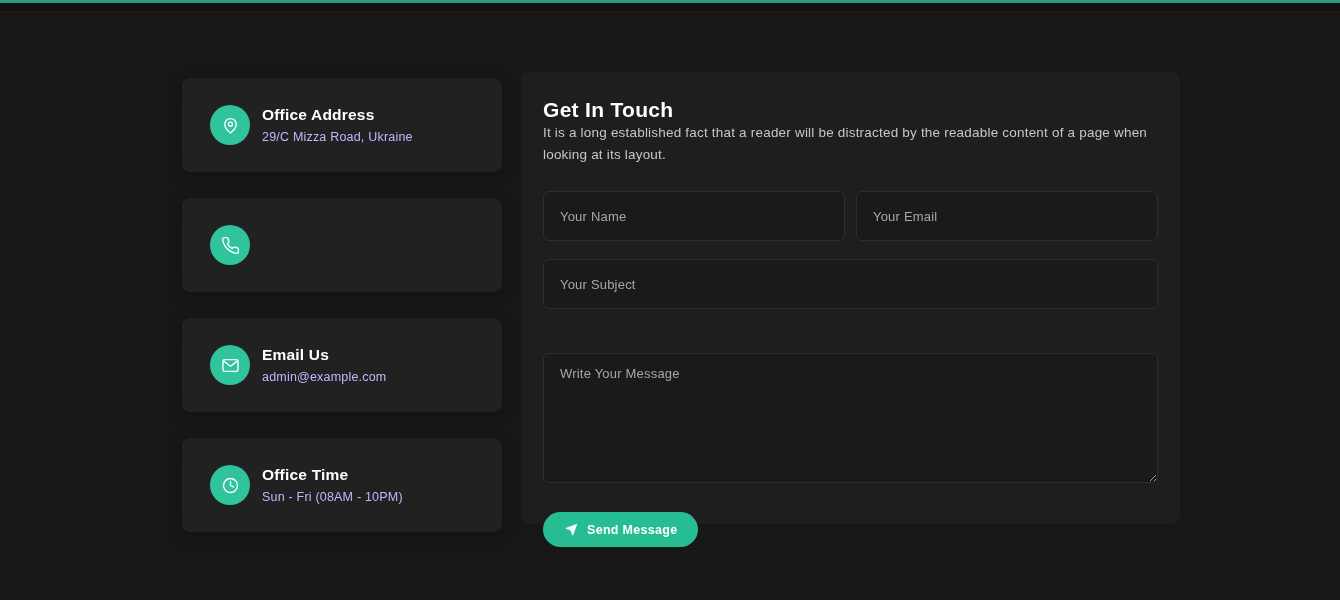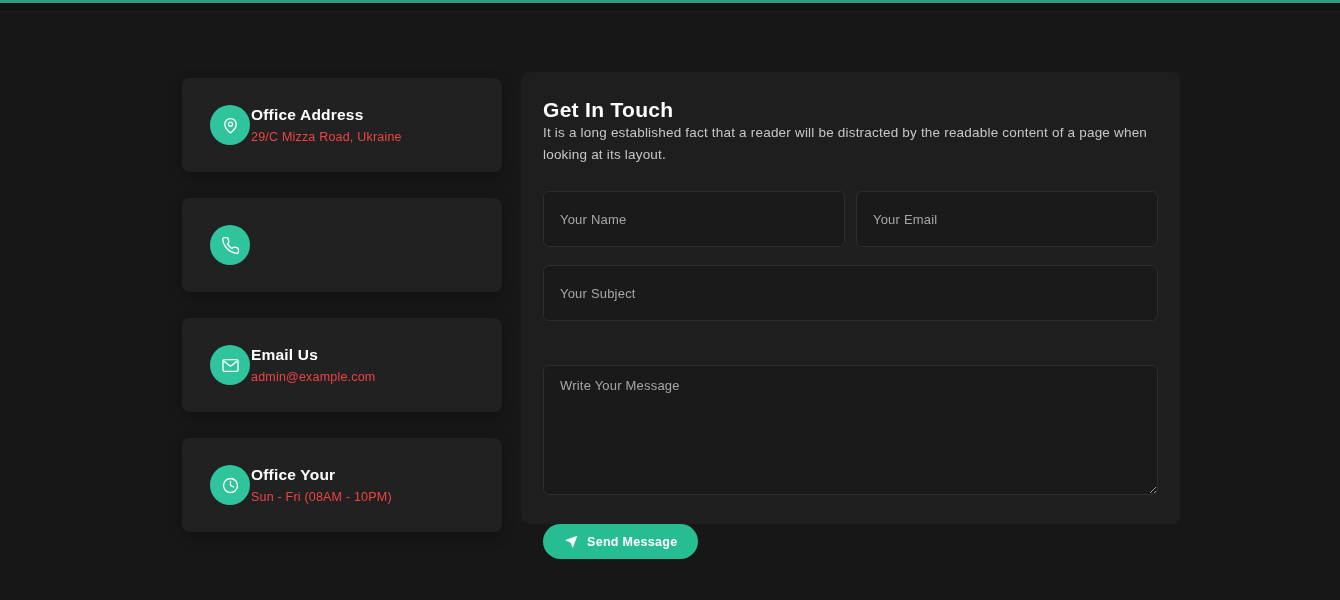--- a/index.html
+++ b/index.html
@@ -23,23 +23,23 @@
     padding-left: 28px;
     box-shadow: 0 4px 14px rgba(0,0,0,0.25);
   }
   .icon-circle {
     flex: 0 0 auto;
     width: 40px; height: 40px; border-radius: 50%;
     background: #30c49c;
     display: flex; align-items: center; justify-content: center;
   }
   .icon-circle svg { width: 19px; height: 19px; stroke: #ffffff; fill: none; stroke-width: 1.7; stroke-linecap: round; stroke-linejoin: round; }
-  .card-text { margin-left: 1px; }
+  .card-text { margin-left: 12px; }
   .card-title { color: #ffffff; font-weight: bold; font-size: 15.5px; letter-spacing: 0.2px; }
-  .card-subtitle { color: #ef4444; font-size: 12.5px; margin-top: 6px; letter-spacing: 0.2px; }
+  .card-subtitle { color: #c4b5fd; font-size: 12.5px; margin-top: 6px; letter-spacing: 0.2px; }
 
   
   .panel {
     position: absolute; left: 521px; top: 72px;
     width: 659px; height: 452px;
     background: #1e1e1e; border-radius: 8px;
     padding: 26px 22px;
   }
   .panel-title { color: #ffffff; font-weight: bold; font-size: 21px; letter-spacing: 0.3px; }
   .panel-desc {
@@ -49,21 +49,21 @@
   }
   form { margin-top: 25px; }
   .field-row { display: flex; gap: 11px; }
   .text-input, .text-area {
     width: 100%; background: #1a1a1a;
     border: 1px solid #2e2e2e; border-radius: 6px;
     color: #dddddd; font-size: 13px;
     font-family: "Liberation Sans", sans-serif;
     outline: none;
   }
-  .text-input { height: 56px; padding: 16px 16px; }
+  .text-input { height: 50px; padding: 16px 16px; }
   .text-input::placeholder, .text-area::placeholder { color: #a7a7a7; opacity: 1; letter-spacing: 0.2px; }
   .half { flex: 1 1 0; }
   .mt { margin-top: 18px; }
   .text-area { height: 130px; padding: 12px 16px; resize: both; display: block; margin-top: 44px; }
   .send-btn {
     margin-top: 29px;
     height: 35px; padding: 16px 21px;
     border: none; border-radius: 18px;
     background: #27bd92; color: #ffffff;
     font-family: "Liberation Sans", sans-serif;
@@ -117,21 +117,21 @@
     </div>
 
     <div class="card">
       <div class="icon-circle">
         <svg viewBox="0 0 24 24">
             <circle cx="12" cy="12" r="8.8"></circle>
             <polyline points="12,6.8 12,12 15.8,13.8"></polyline>
           </svg>
       </div>
       <div class="card-text">
-        <div class="card-title">Office Your</div>
+        <div class="card-title">Office Time</div>
         <div class="card-subtitle">Sun - Fri (08AM - 10PM)</div>
       </div>
     </div>
 
   </div>
 
   <div class="panel">
     <div class="panel-title">Get In Touch</div>
     <div class="panel-desc">It is a long established fact that a reader will be distracted by the readable content of a page when looking at its layout.</div>
 

